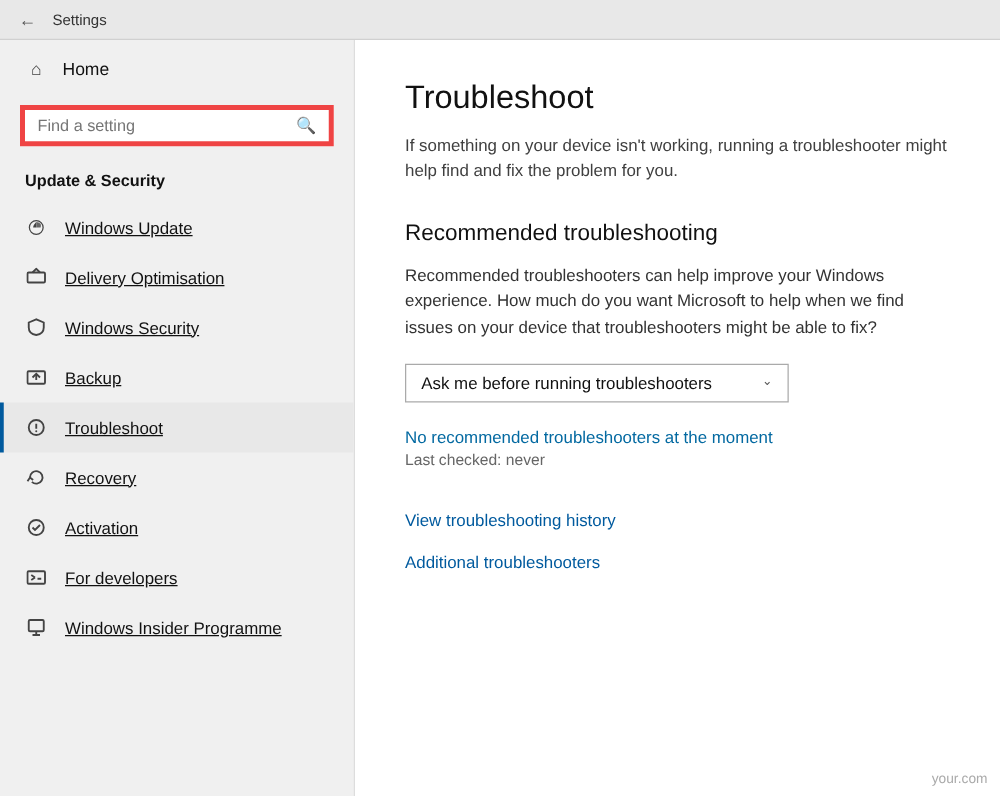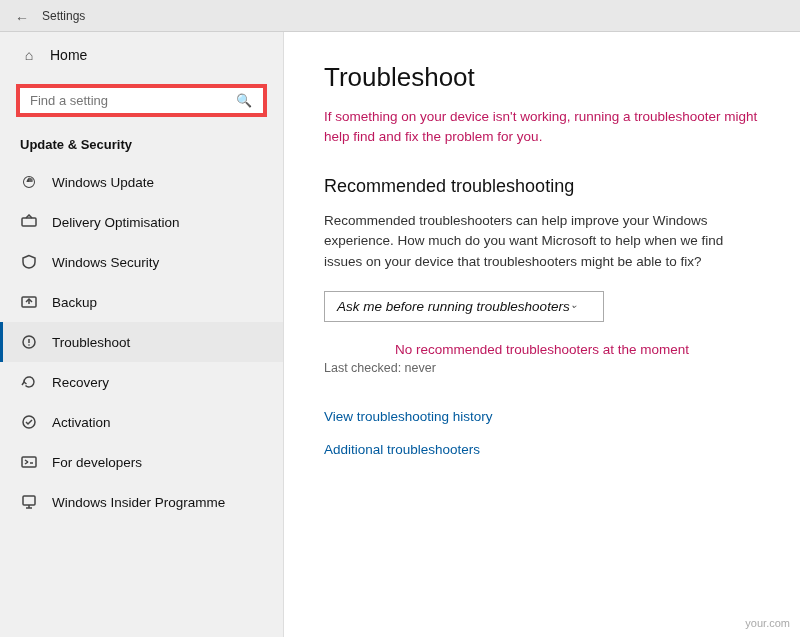--- a/index.html
+++ b/index.html
@@ -87,20 +87,21 @@
     }
     .nav-item {
       display: flex;
       align-items: center;
       gap: 14px;
       padding: 11px 20px;
       cursor: pointer;
       font-size: 13.5px;
       color: #111;
       position: relative;
+      text-decoration: underline;
     }
     .nav-item.active {
       background: #e8e8e8;
       border-left: 3px solid #005a9e;
       padding-left: 17px;
     }
     .nav-icon {
       width: 18px;
       height: 18px;
       display: flex;
@@ -116,21 +117,21 @@
       overflow-y: auto;
     }
     .page-title {
       font-size: 26px;
       font-weight: 300;
       color: #111;
       margin-bottom: 14px;
     }
     .page-description {
       font-size: 13.5px;
-      color: #be185d;
+      color: #404040;
       margin-bottom: 28px;
       line-height: 1.5;
       max-width: 480px;
     }
     .section-heading {
       font-size: 18px;
       font-weight: 400;
       color: #111;
       margin-bottom: 14px;
     }
@@ -143,33 +144,32 @@
     }
     .dropdown-select {
       display: inline-flex;
       align-items: flex-start;
       border: 1px solid #aaa;
       padding: 7px 12px;
       font-size: 13.5px;
       color: #111;
       background: white;
       cursor: pointer;
+      gap: 40px;
       min-width: 280px;
       margin-bottom: 20px;
-      font-style: italic;
     }
     .dropdown-arrow {
       font-size: 10px;
       color: #555;
     }
     .no-troubleshooters {
       font-size: 13.5px;
-      color: #be185d;
+      color: #0369a1;
       margin-bottom: 4px;
-      text-align: center;
     }
     .last-checked {
       font-size: 12.5px;
       color: #666;
       margin-bottom: 34px;
     }
     .link-text {
       font-size: 13.5px;
       color: #005a9e;
       cursor: pointer;

